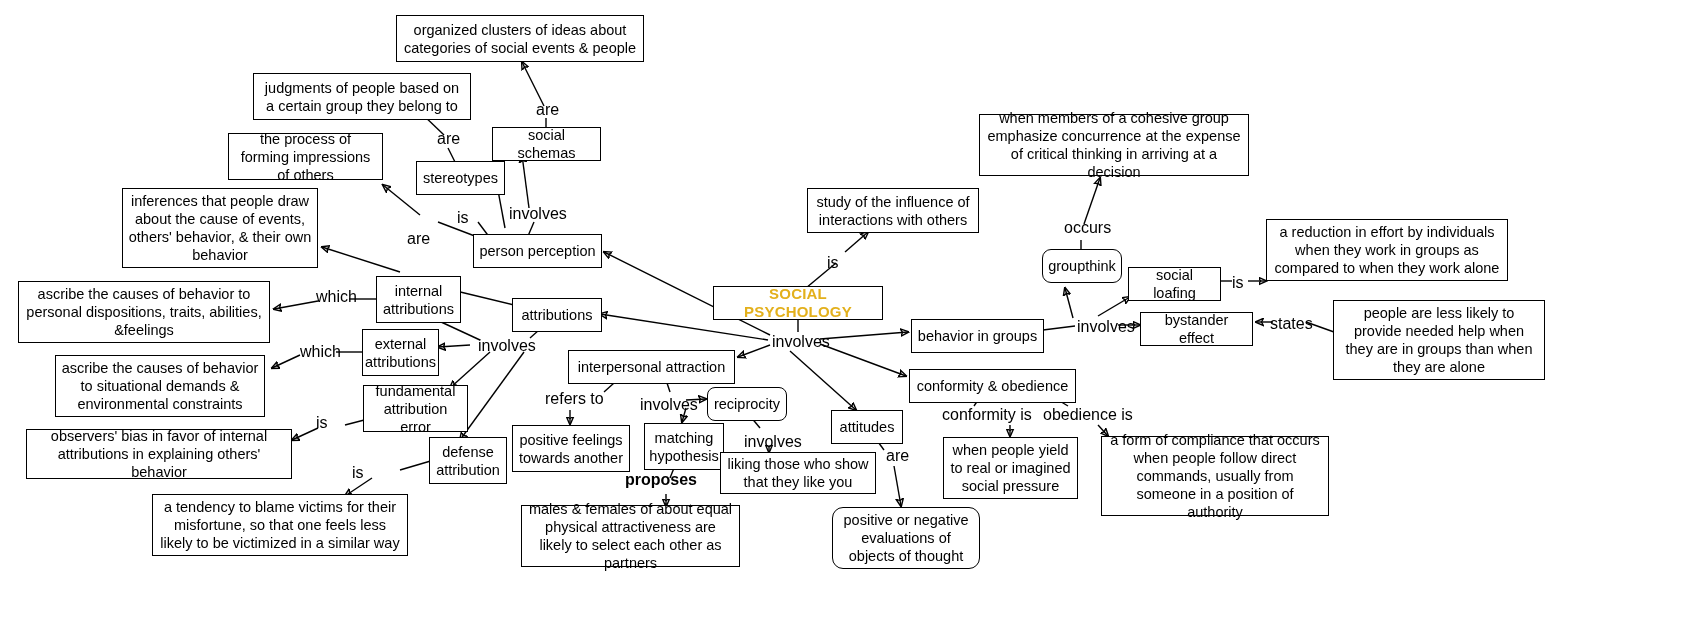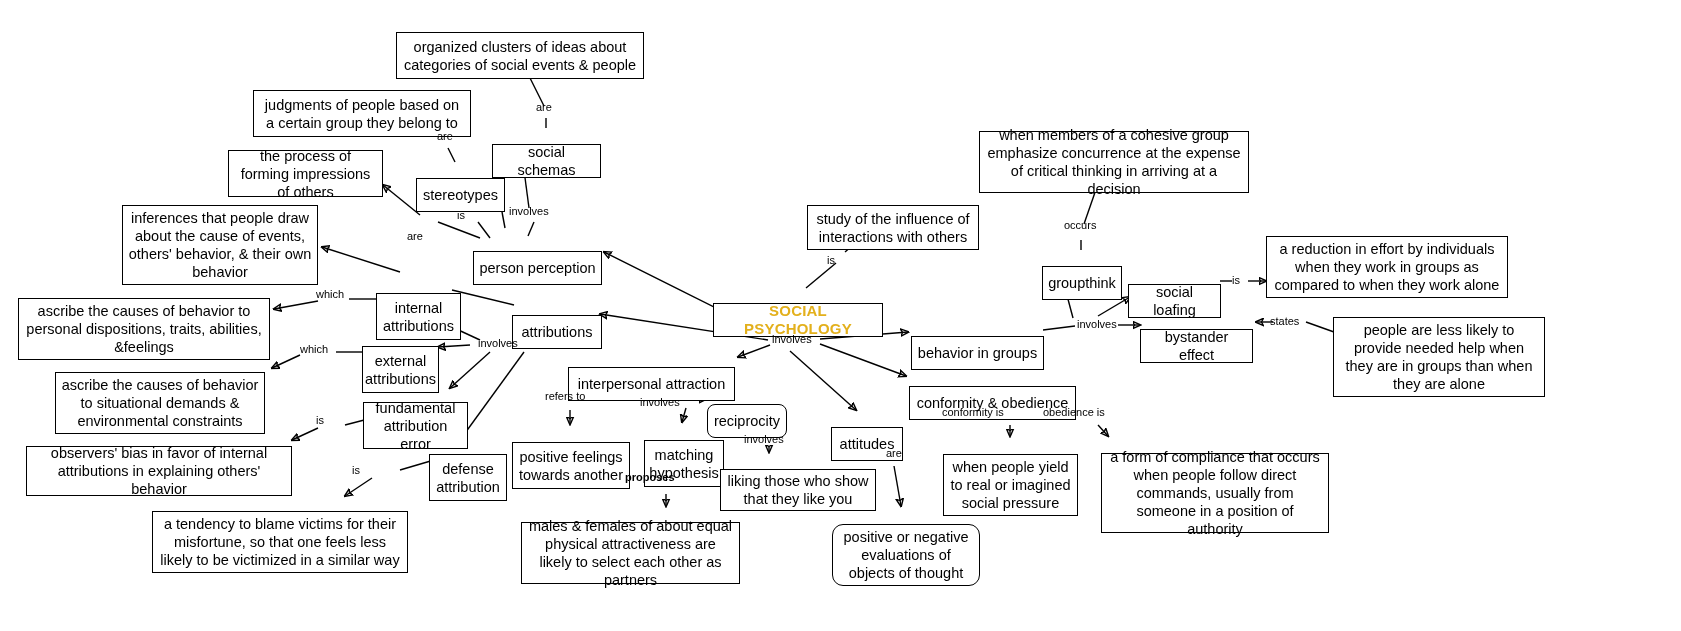--- a/index.html
+++ b/index.html
@@ -1,22 +1,22 @@
 <!DOCTYPE html>
 <html><head>
 <meta charset="utf-8">
 <style>
   html,body{margin:0;padding:0;background:#ffffff;}
   body{font-family:"Liberation Sans","DejaVu Sans",sans-serif;}
   #canvas{position:relative;width:1681px;height:631px;background:#ffffff;overflow:hidden;}
   .node{position:absolute;box-sizing:border-box;border:1px solid #000;background:#ffffff;
         color:#000;font-size:14.5px;line-height:18px;text-align:center;
-        display:flex;align-items:center;justify-content:center;padding:16px 5px;z-index:3;margin-top:17px;}
+        display:flex;align-items:center;justify-content:center;padding:16px 5px;z-index:3;}
   .node.root{border:1px solid #000;color:#e3b01c;font-weight:bold;font-size:15px;letter-spacing:.2px;}
-  .lbl{position:absolute;font-size:11px;color:#000;background:transparent;white-space:nowrap;z-index:4;}
+  .lbl{position:absolute;font-size:16px;color:#000;background:transparent;white-space:nowrap;z-index:4;}
   svg.wires{position:absolute;left:0;top:0;width:1681px;height:631px;z-index:1;overflow:visible;}
   svg.wires line, svg.wires path{stroke:#000;stroke-width:1.4px;fill:none;}
 </style>
 </head>
 <body>
 
 <div id="canvas">
 
   <svg class="wires" viewBox="0 0 1681 631">
     <defs>
@@ -179,21 +179,21 @@
   <div class="node" style="left:911px;top:319px;width:133px;height:25px;">behavior in groups</div>
 
   <div class="node" style="left:909px;top:369px;width:167px;height:25px;">conformity &amp; obedience</div>
 
   <div class="node" style="left:943px;top:437px;width:135px;height:62px;">when people yield to real or imagined social pressure</div>
 
   <div class="node" style="left:1101px;top:436px;width:228px;height:80px;">a form of compliance that occurs when people follow direct commands, usually from someone in a position of authority</div>
 
   <div class="node" style="left:979px;top:114px;width:270px;height:62px;">when members of a cohesive group emphasize concurrence at the expense of critical thinking in arriving at a decision</div>
 
-  <div class="node" style="left:1042px;top:249px;width:80px;height:25px;">groupthink</div>
+  <div class="node" style="left:1042px;top:249px;width:80px;height:25px;border-radius:9px;">groupthink</div>
 
   <div class="node" style="left:1128px;top:267px;width:93px;height:27px;">social loafing</div>
 
   <div class="node" style="left:1140px;top:312px;width:113px;height:25px;">bystander effect</div>
 
   <div class="node" style="left:1266px;top:219px;width:242px;height:62px;">a reduction in effort by individuals when they work in groups as compared to when they work alone</div>
 
   <div class="node" style="left:1333px;top:300px;width:212px;height:80px;">people are less likely to provide needed help when they are in groups than when they are alone</div>
 
   <div class="lbl" style="left:536px;top:101px;">are</div>

